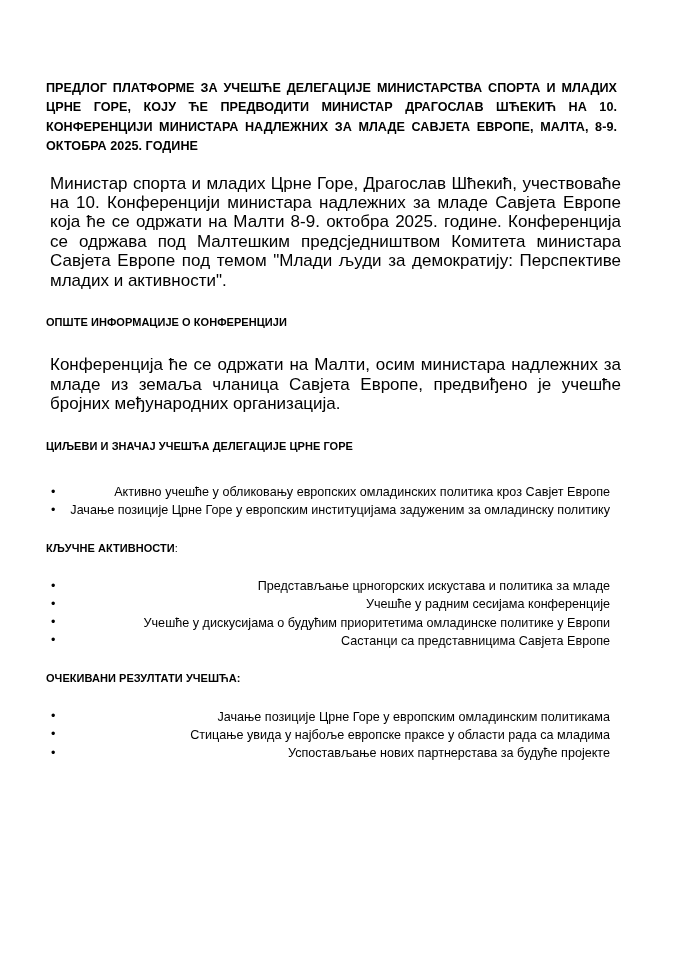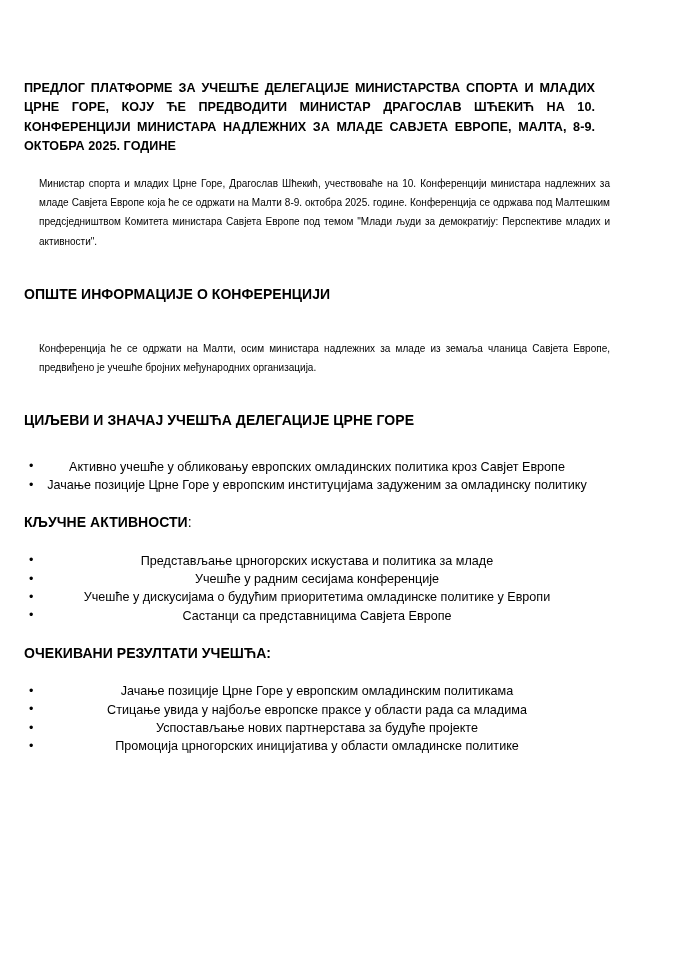--- a/index.html
+++ b/index.html
@@ -13,65 +13,65 @@
     height: 960px;
     overflow: hidden;
     font-family: "Liberation Sans", "DejaVu Sans", sans-serif;
     color: #000000;
     -webkit-font-smoothing: antialiased;
   }
   .page {
     box-sizing: border-box;
     width: 679px;
     height: 960px;
-    padding: 79px 54px 0 24px;
+    padding: 79px 54px 0 46px;
     background: #ffffff;
   }
   .doc-title {
     font-size: 12.6px;
     font-weight: bold;
     line-height: 19.4px;
     text-align: justify;
     text-align-last: left;
     text-justify: inter-word;
     letter-spacing: 0.05px;
     margin: 0 0 17px 0;
     width: 571px;
   }
   p.body-par {
-    font-size: 10px;
+    font-size: 17px;
     font-weight: normal;
     line-height: 19.4px;
     text-align: justify;
     text-align-last: left;
-    margin: 15px;
+    margin: 4px;
     width: 571px;
   }
   h2.section-heading {
-    font-size: 14px;
+    font-size: 11px;
     font-weight: bold;
     line-height: 19.4px;
     margin: 0;
     letter-spacing: 0.05px;
   }
   h2.section-heading .punct-regular {
     font-weight: normal;
   }
   ul.bullets {
     list-style: none;
     margin: 0;
     padding: 0;
     width: 564px;
   }
   ul.bullets > li {
     position: relative;
     padding-left: 22px;
     font-size: 12.6px;
     line-height: 18.3px;
-    text-align: center;
+    text-align: right;
   }
   ul.bullets > li::before {
     content: "\2022";
     position: absolute;
     left: 5px;
     top: -0.5px;
     font-size: 12.6px;
     line-height: 18.3px;
   }
   
@@ -125,16 +125,15 @@
   <div class="gap-after-list"></div>
 
   <h2 class="section-heading">
     <span>ОЧЕКИВАНИ РЕЗУЛТАТИ УЧЕШЋА:</span><span class="punct-regular"></span>
   </h2>
   <div class="gap-after-head"></div>
   <ul class="bullets">
     <li>Јачање позиције Црне Горе у европским омладинским политикама</li>
     <li>Стицање увида у најбоље европске праксе у области рада са младима</li>
     <li>Успостављање нових партнерстава за будуће пројекте</li>
-    <li>Промоција црногорских иницијатива у области омладинске политике</li>
   </ul>
 
 </div>
 
 </body></html>

